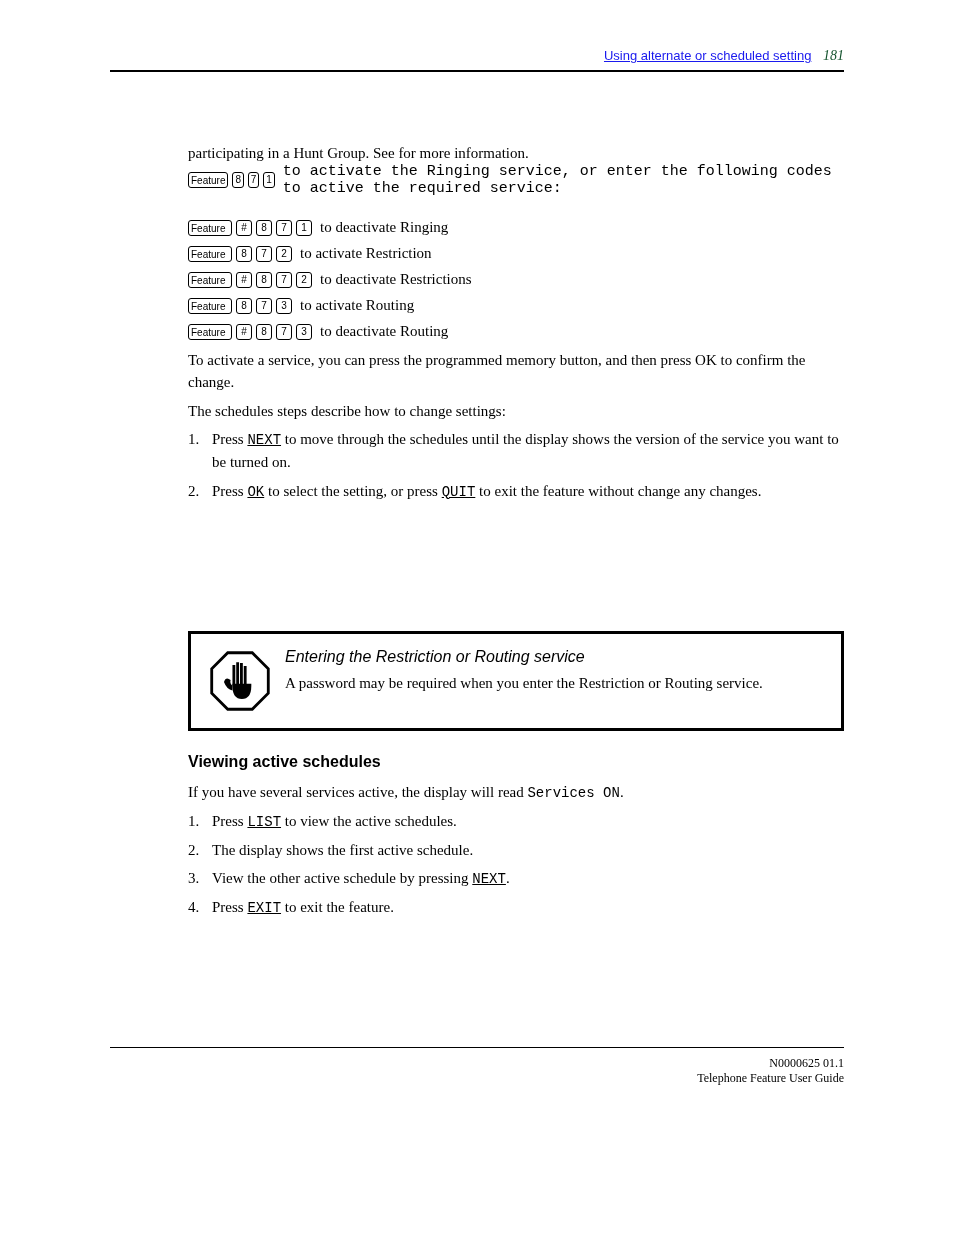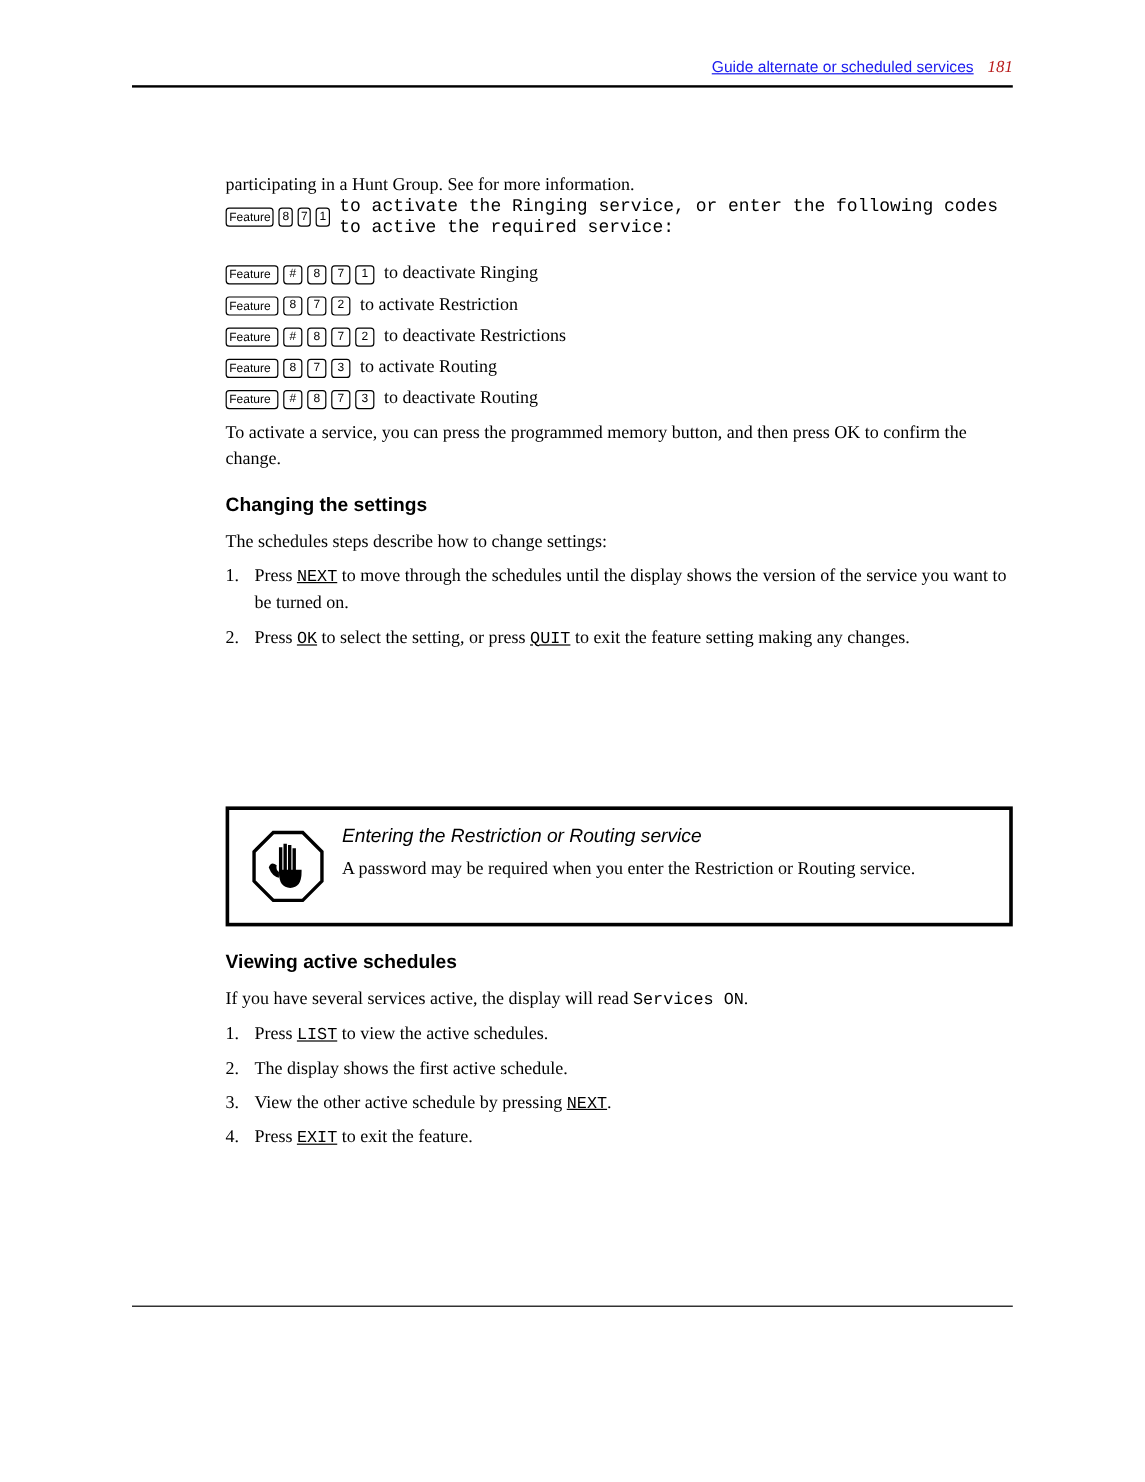--- a/index.html
+++ b/index.html
@@ -19,21 +19,21 @@
     text-align: right;
     font-family: Arial, sans-serif;
     margin-bottom: 6px;
   }
   .header-right .section-link {
     color: #1a1aee;
     text-decoration: underline;
     font-size: 13px;
   }
   .header-right .page-num {
-    color: #b91c1c;
+    color: #14532d;
     font-family: "Times New Roman", serif;
     font-size: 14px;
     font-style: italic;
     margin-left: 8px;
   }
   hr.top-rule {
     border: none;
     border-top: 2px solid #000;
     margin: 0 0 30px 0;
   }
@@ -137,21 +137,21 @@
     color: #000;
     padding-right: 0;
   }
 </style>
 </head>
 <body>
 
 <div class="page">
 
   <div class="header-right">
-    <span class="section-link">Guide alternate or scheduled services</span>
+    <span class="section-link">Using alternate or scheduled setting</span>
     <span class="page-num">181</span>
   </div>
 
   <hr class="top-rule">
 
   <div style="height:40px;"></div>
 
   <p class="body-text">
     <span>participating in a Hunt Group. See </span>
     <span> for more information.</span>
@@ -199,32 +199,31 @@
     <span class="feature-key">Feature</span>
     <span class="digit-key">#</span>
     <span class="digit-key">8</span>
     <span class="digit-key">7</span>
     <span class="digit-key">3</span>
     <span style="font-family:'Times New Roman';font-size:15px;margin-left:4px;">to deactivate Routing</span>
   </div>
 
   <p class="body-text">To activate a service, you can press the programmed memory button, and then press OK to confirm the change.</p>
 
-  <div class="subhead">Changing the settings</div>
 
   <p class="body-text">The schedules steps describe how to change settings:</p>
 
   <p class="body-text numbered">
     <span class="num">1.</span>
     <span>Press </span><span class="caps-underline">NEXT</span><span> to move through the schedules until the display shows the version of the service you want to be turned on.</span>
   </p>
 
   <p class="body-text numbered">
     <span class="num">2.</span>
-    <span>Press </span><span class="caps-underline">OK</span><span> to select the setting, or press </span><span class="caps-underline">QUIT</span><span> to exit the feature setting making any changes.</span>
+    <span>Press </span><span class="caps-underline">OK</span><span> to select the setting, or press </span><span class="caps-underline">QUIT</span><span> to exit the feature without change any changes.</span>
   </p>
 
   <div style="height:100px;"></div>
 
   <div class="note-box">
     <div class="hand-icon">
       <svg viewBox="0 0 70 70" width="66" height="66">
         <polygon points="22,5 48,5 65,22 65,48 48,65 22,65 5,48 5,22" fill="#fff" stroke="#000" stroke-width="3"></polygon>
         <g fill="#000">
           <path d="M30 18 v22 h-3 v-22 z M34 15 v25 h-3 v-25 z M38 16 v24 h-3 v-24 z M42 19 v21 h-3 v-21 z"></path>
@@ -258,14 +257,18 @@
     <span>View the other active schedule by pressing </span><span class="caps-underline">NEXT</span><span>.</span>
   </p>
   <p class="body-text numbered">
     <span class="num">4.</span>
     <span>Press </span><span class="caps-underline">EXIT</span><span> to exit the feature.</span>
   </p>
 
   <div style="height:90px;"></div>
 
   <hr class="bottom-rule">
+  <div class="footer">
+    <div>N0000625 01.1</div>
+    <div>Telephone Feature User Guide</div>
+  </div>
 
 </div>
 
 </body></html>

